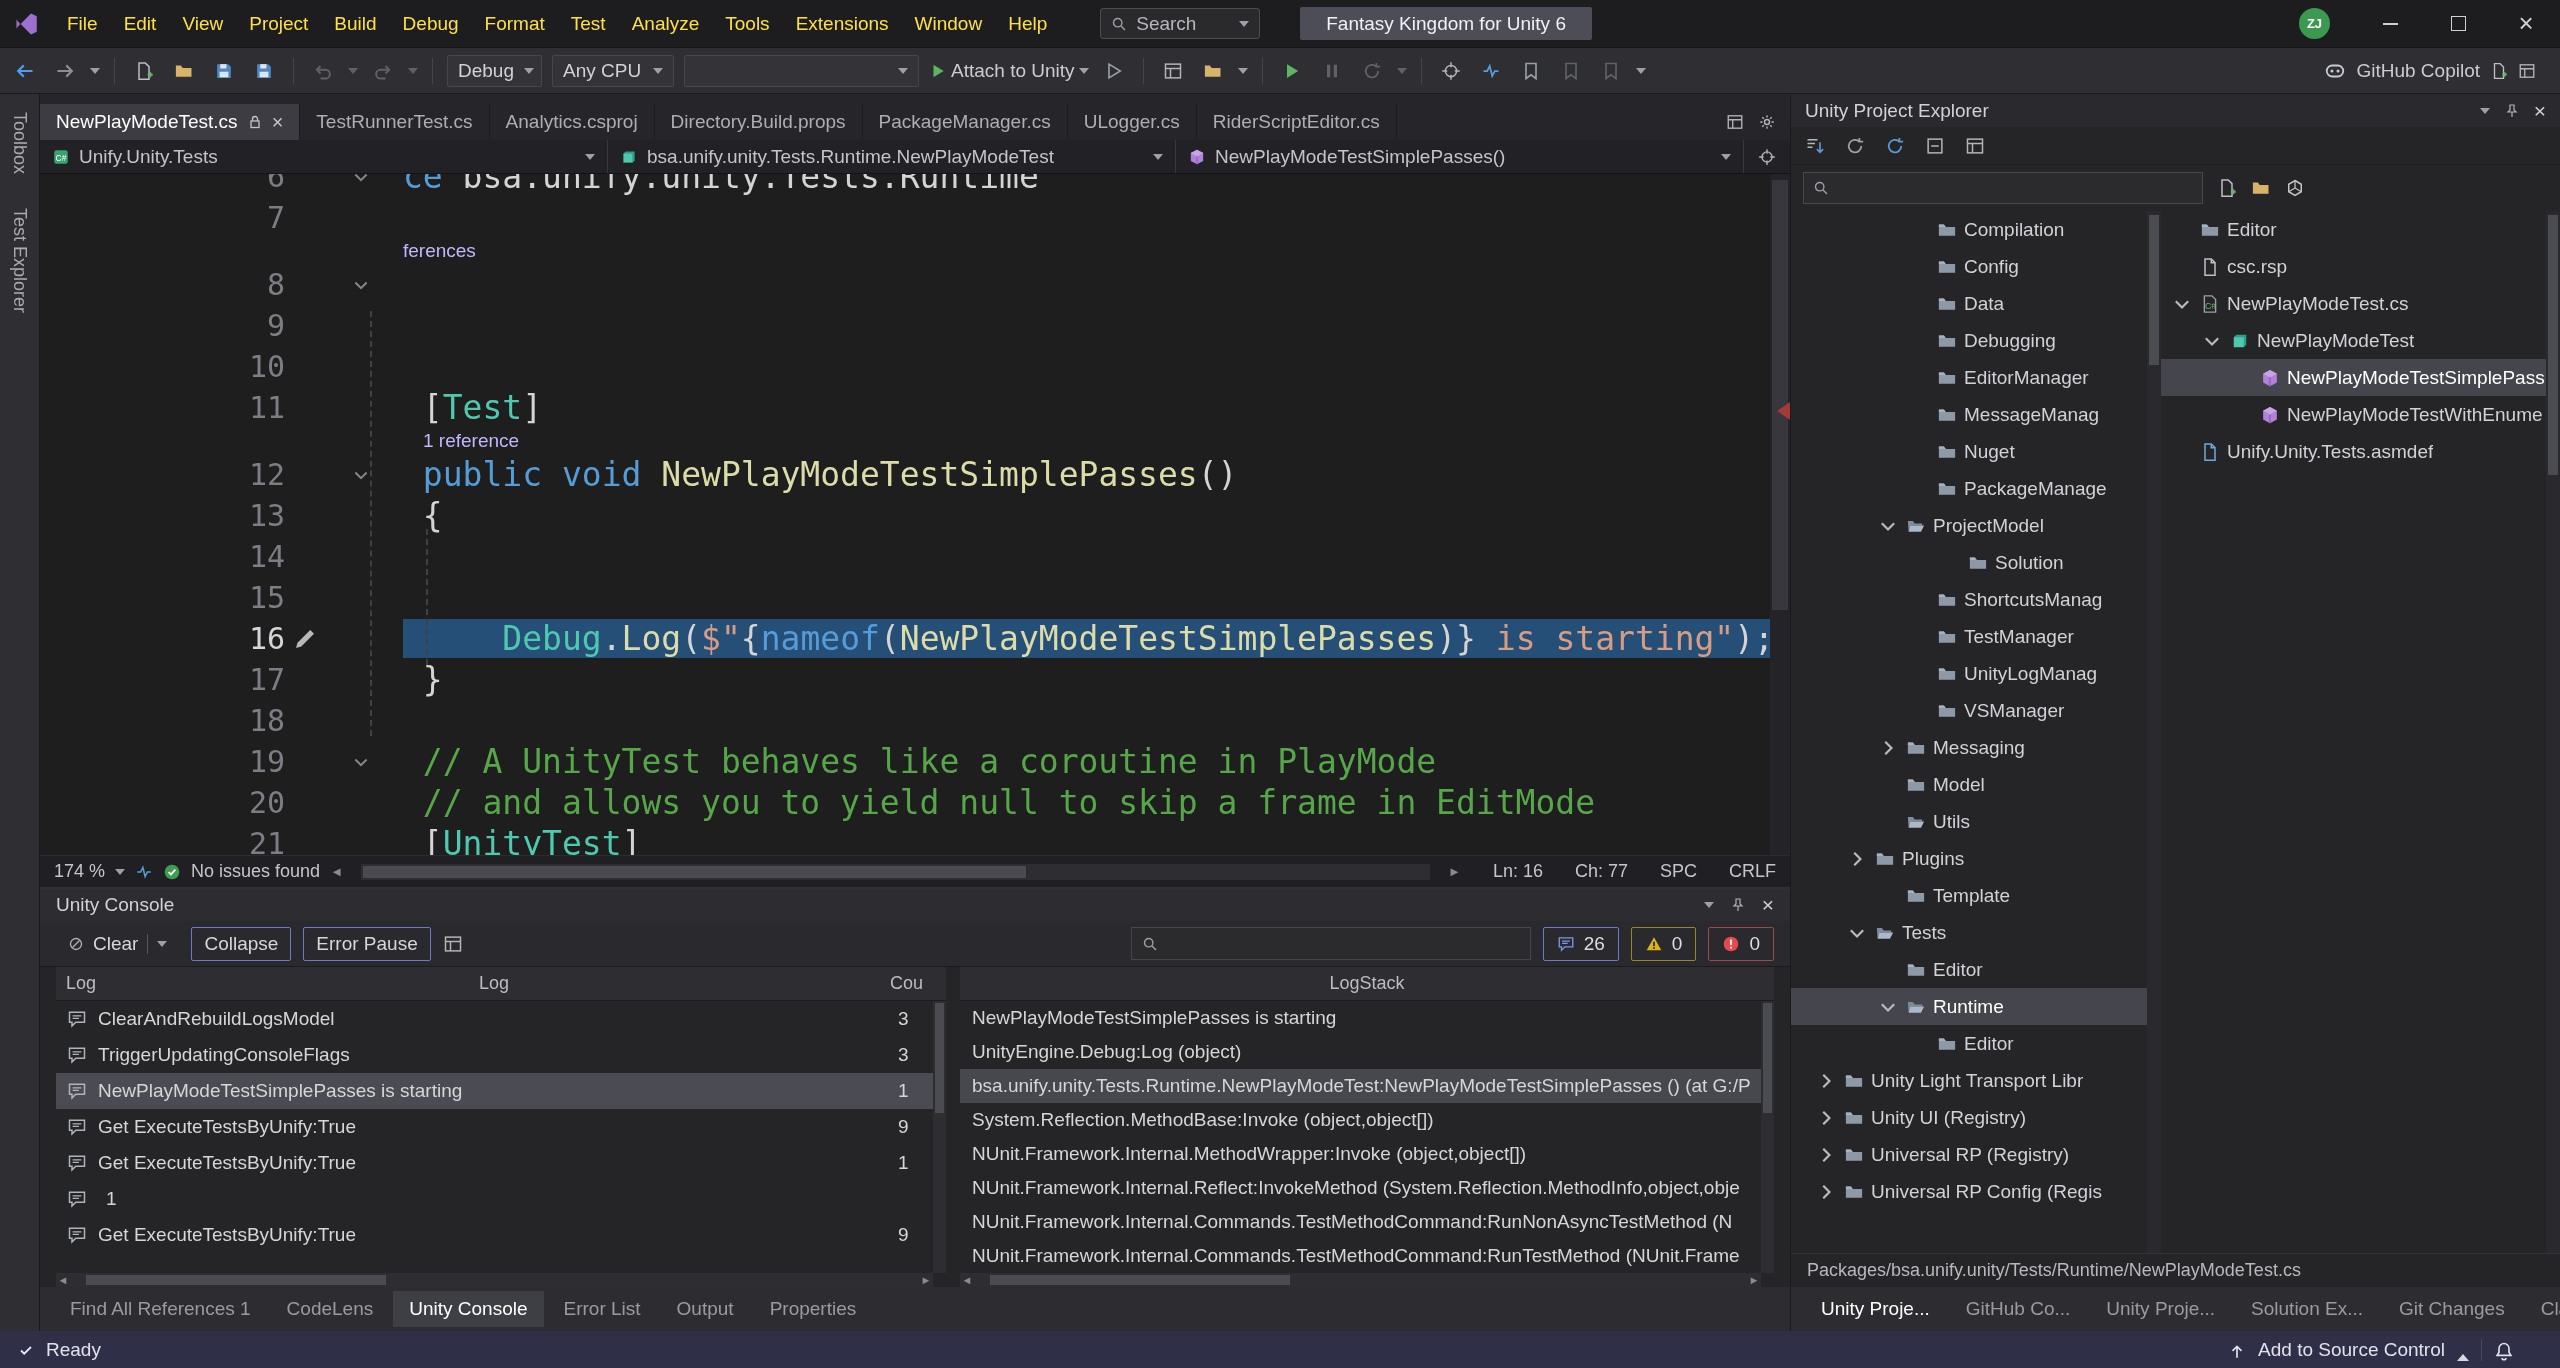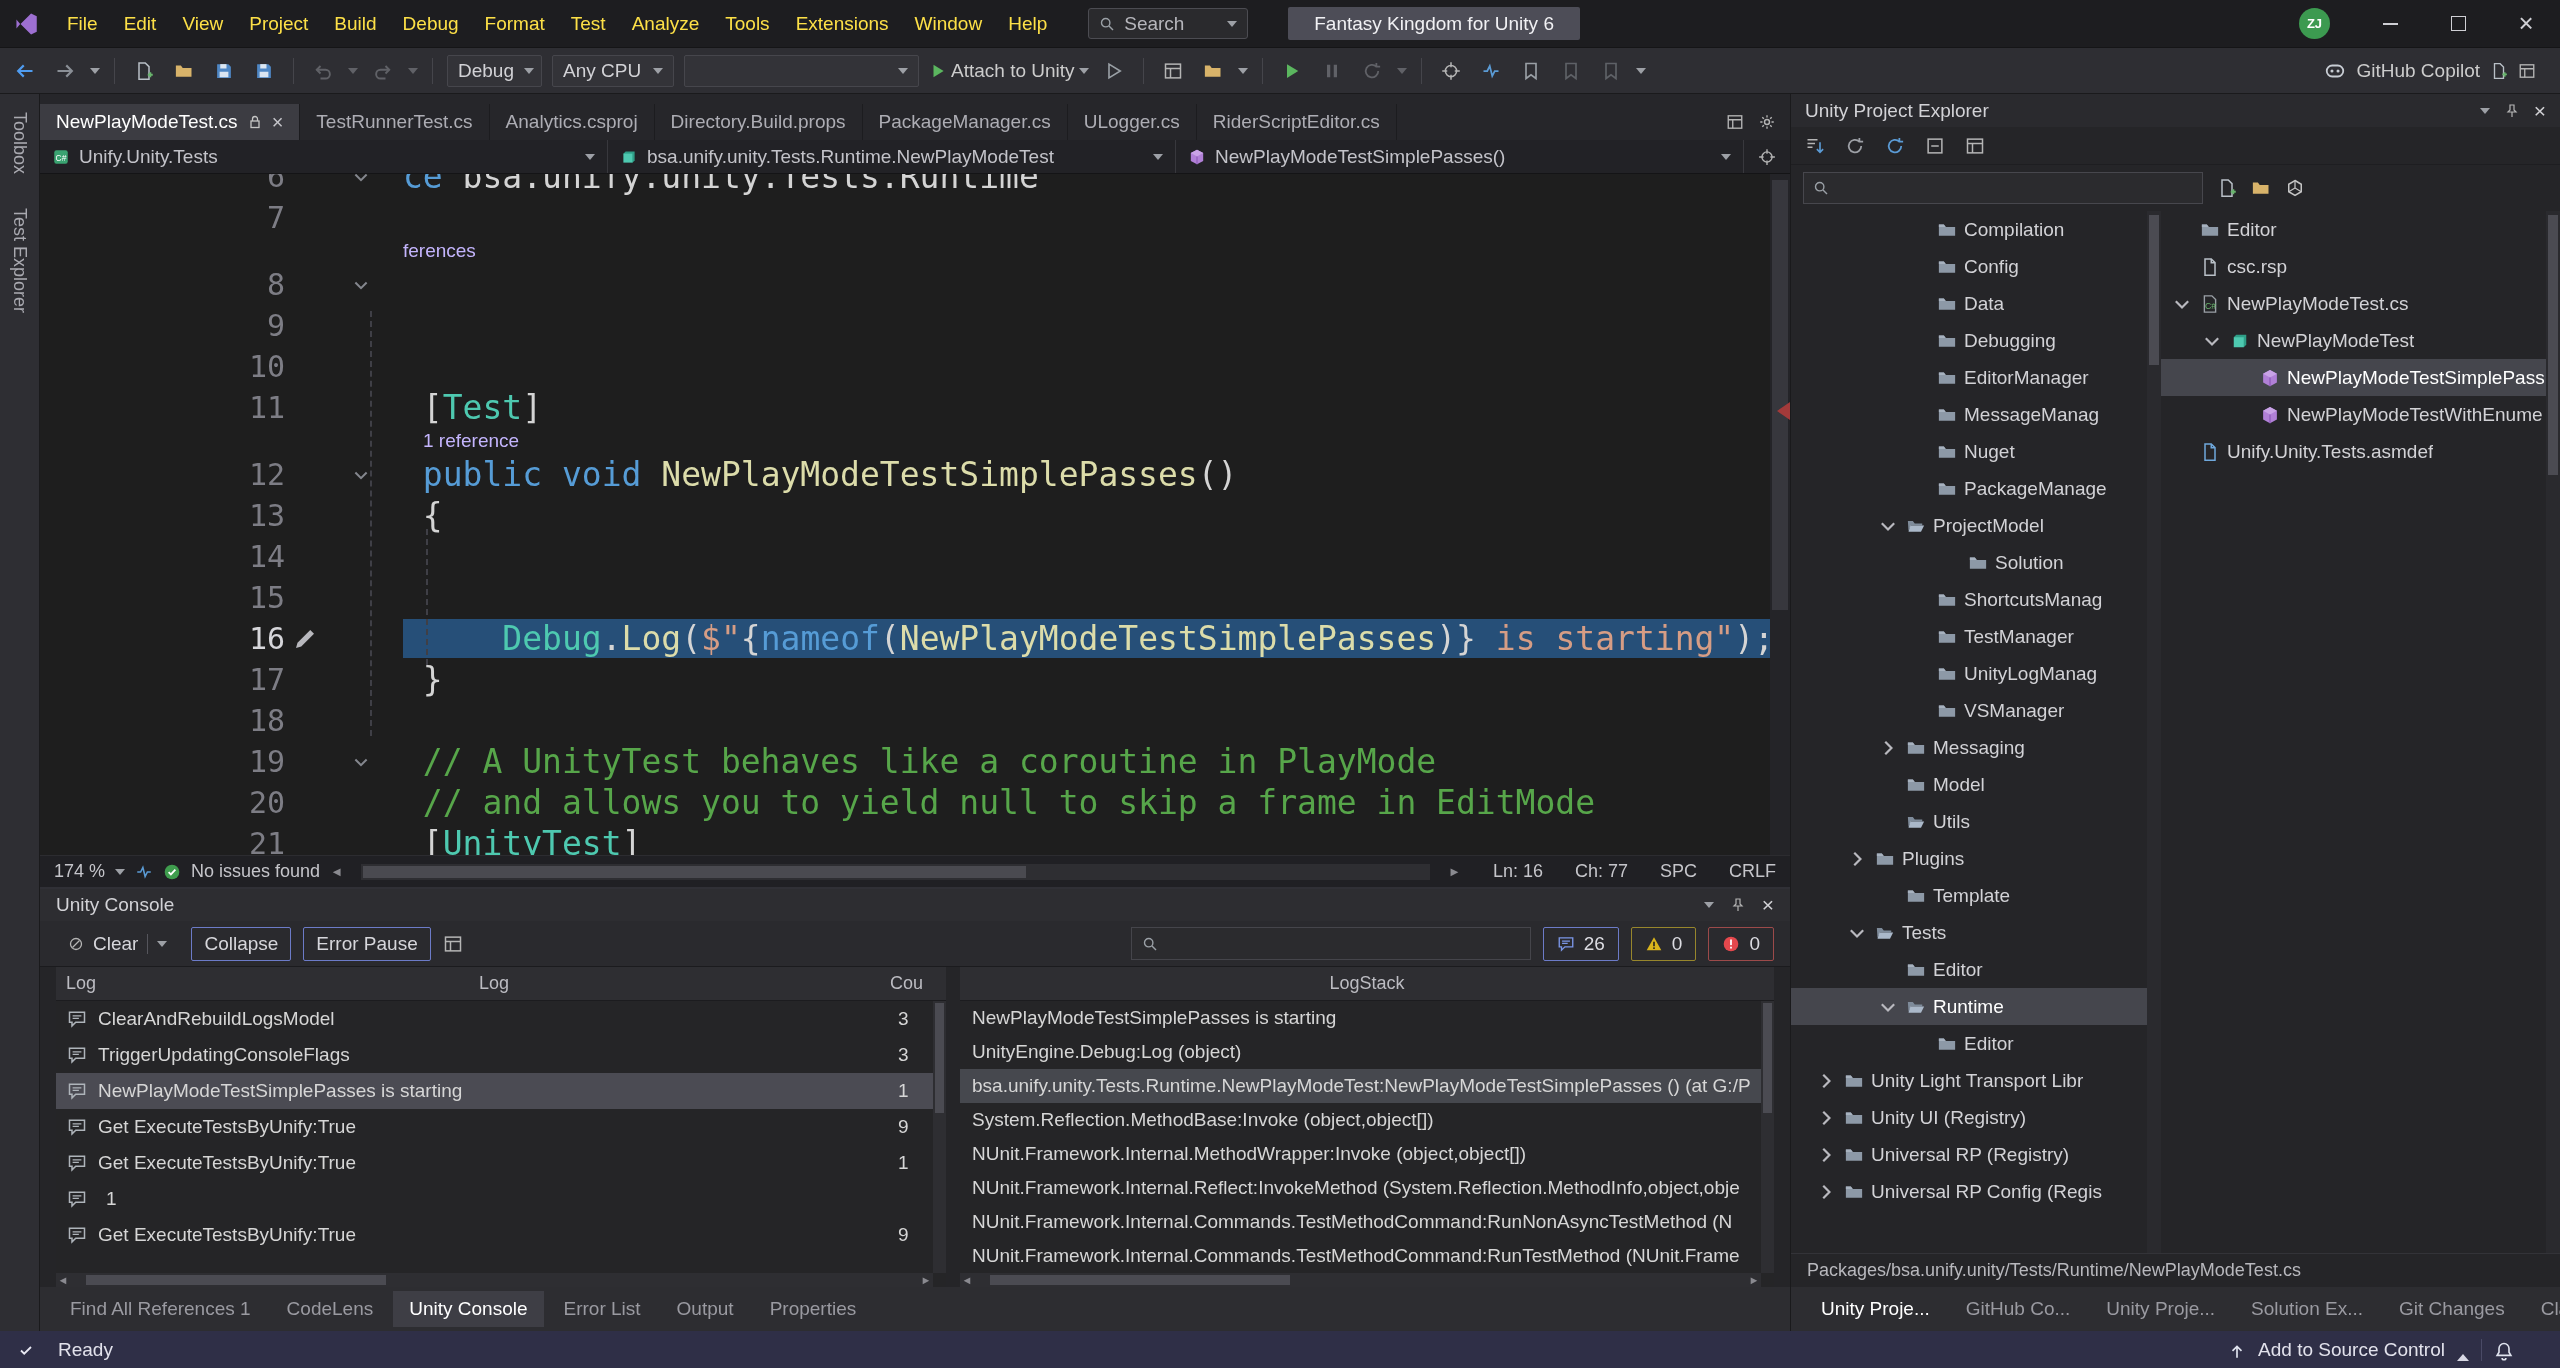--- a/index.html
+++ b/index.html
@@ -6,21 +6,21 @@
   html,body{width:2560px;height:1368px;overflow:hidden}
   body{background:#1e1e1e;font-family:"Liberation Sans",sans-serif;color:#cccccc;font-size:19px;-webkit-font-smoothing:antialiased}
   .icn{display:inline-block;width:22px;height:22px;flex:none;color:#9da0a6}
   .icn svg{width:100%;height:100%;display:block}.icn.s16{width:16px;height:16px}.icn.s18{width:18px;height:18px}.icn.s20{width:20px;height:20px}
   .spacer{flex:1}
   
   #titlebar{height:48px;background:#1d1d20;display:flex;align-items:center;border-bottom:1px solid #151517}
   #vslogo{width:26px;height:26px;margin:0 14px 0 14px}
   #menubar{display:flex;align-items:center;height:100%}
   .menu-item{padding:0 13px;height:100%;display:flex;align-items:center;color:#fde047;cursor:default}
-  #tb-search{margin-left:28px;width:160px;height:31px;background:#2a2a2d;border:1px solid #4c4c52;border-radius:3px;display:flex;align-items:center;gap:9px;padding:12px 10px;color:#b6b6bc}
+  #tb-search{margin-left:40px;width:160px;height:31px;background:#2a2a2d;border:1px solid #4c4c52;border-radius:3px;display:flex;align-items:center;gap:9px;padding:12px 10px;color:#b6b6bc}
   #sol-badge{margin-left:40px;height:33px;background:#4d4d57;border-radius:2px;display:flex;align-items:center;padding:0 26px;color:#f1f1f4;font-size:19px}
   #tb-right{margin-left:auto;display:flex;align-items:center;height:100%}
   #avatar{width:31px;height:31px;border-radius:50%;background:#3c9a50;color:#fff;font-size:13px;font-weight:bold;display:flex;align-items:center;justify-content:center;margin-right:26px}
   .winbtn{width:68px;height:100%;display:flex;align-items:center;justify-content:center;color:#cfcfd4}
   .winbtn .min{width:15px;height:2px;background:#cfcfd4}
   .winbtn .max{width:15px;height:15px;border:1.5px solid #cfcfd4}
   .winbtn.close{font-size:26px}
   
   #toolbar{height:46px;background:#2e2e33;display:flex;align-items:center;padding:0 10px;gap:10px;border-bottom:1px solid #1a1a1c}
   .tbtn{display:flex;align-items:center;justify-content:center;height:34px;min-width:30px;border-radius:2px;gap:4px}
@@ -120,21 +120,21 @@
   #ftree{width:356px;flex:none;overflow:hidden}
   #ftree-rail,#xtree-rail{width:14px;flex:none;background:#2a2a2e;position:relative}
   .railthumb{position:absolute;left:2px;right:2px;background:#4b4b52}
   #xtree{flex:1;overflow:hidden;min-width:0}
   .trow{height:37px;display:flex;align-items:center;gap:7px;white-space:nowrap;color:#d2d2d6}
   .trow.sel{background:#45464d;color:#fff}
   .trow .arrow{width:22px;height:22px;color:#b9b9bf}
   .tlabel{overflow:hidden}
   #rp-path{height:34px;border-top:1px solid #333338;display:flex;align-items:center;padding:0 16px;color:#b8b8bd;font-size:18px;white-space:nowrap;overflow:hidden}
   
-  #statusbar{height:37px;background:#2f2f47;display:flex;align-items:center;padding:0 18px;color:#e2e2ec;gap:24px}
+  #statusbar{height:37px;background:#2f2f47;display:flex;align-items:center;padding:0 18px;color:#e2e2ec;gap:12px}
   #sb-right{margin-left:auto;display:flex;align-items:flex-end;gap:12px;padding-right:28px}
   .sb-tri{width:0;height:0;border-left:6px solid transparent;border-right:6px solid transparent;border-bottom:7px solid #d8d8e4}
   .sb-div{width:1px;height:22px;background:#4a4a66}
 </style>
 </head>
 <body>
 
 <div id="app">
 
   <div id="titlebar">

